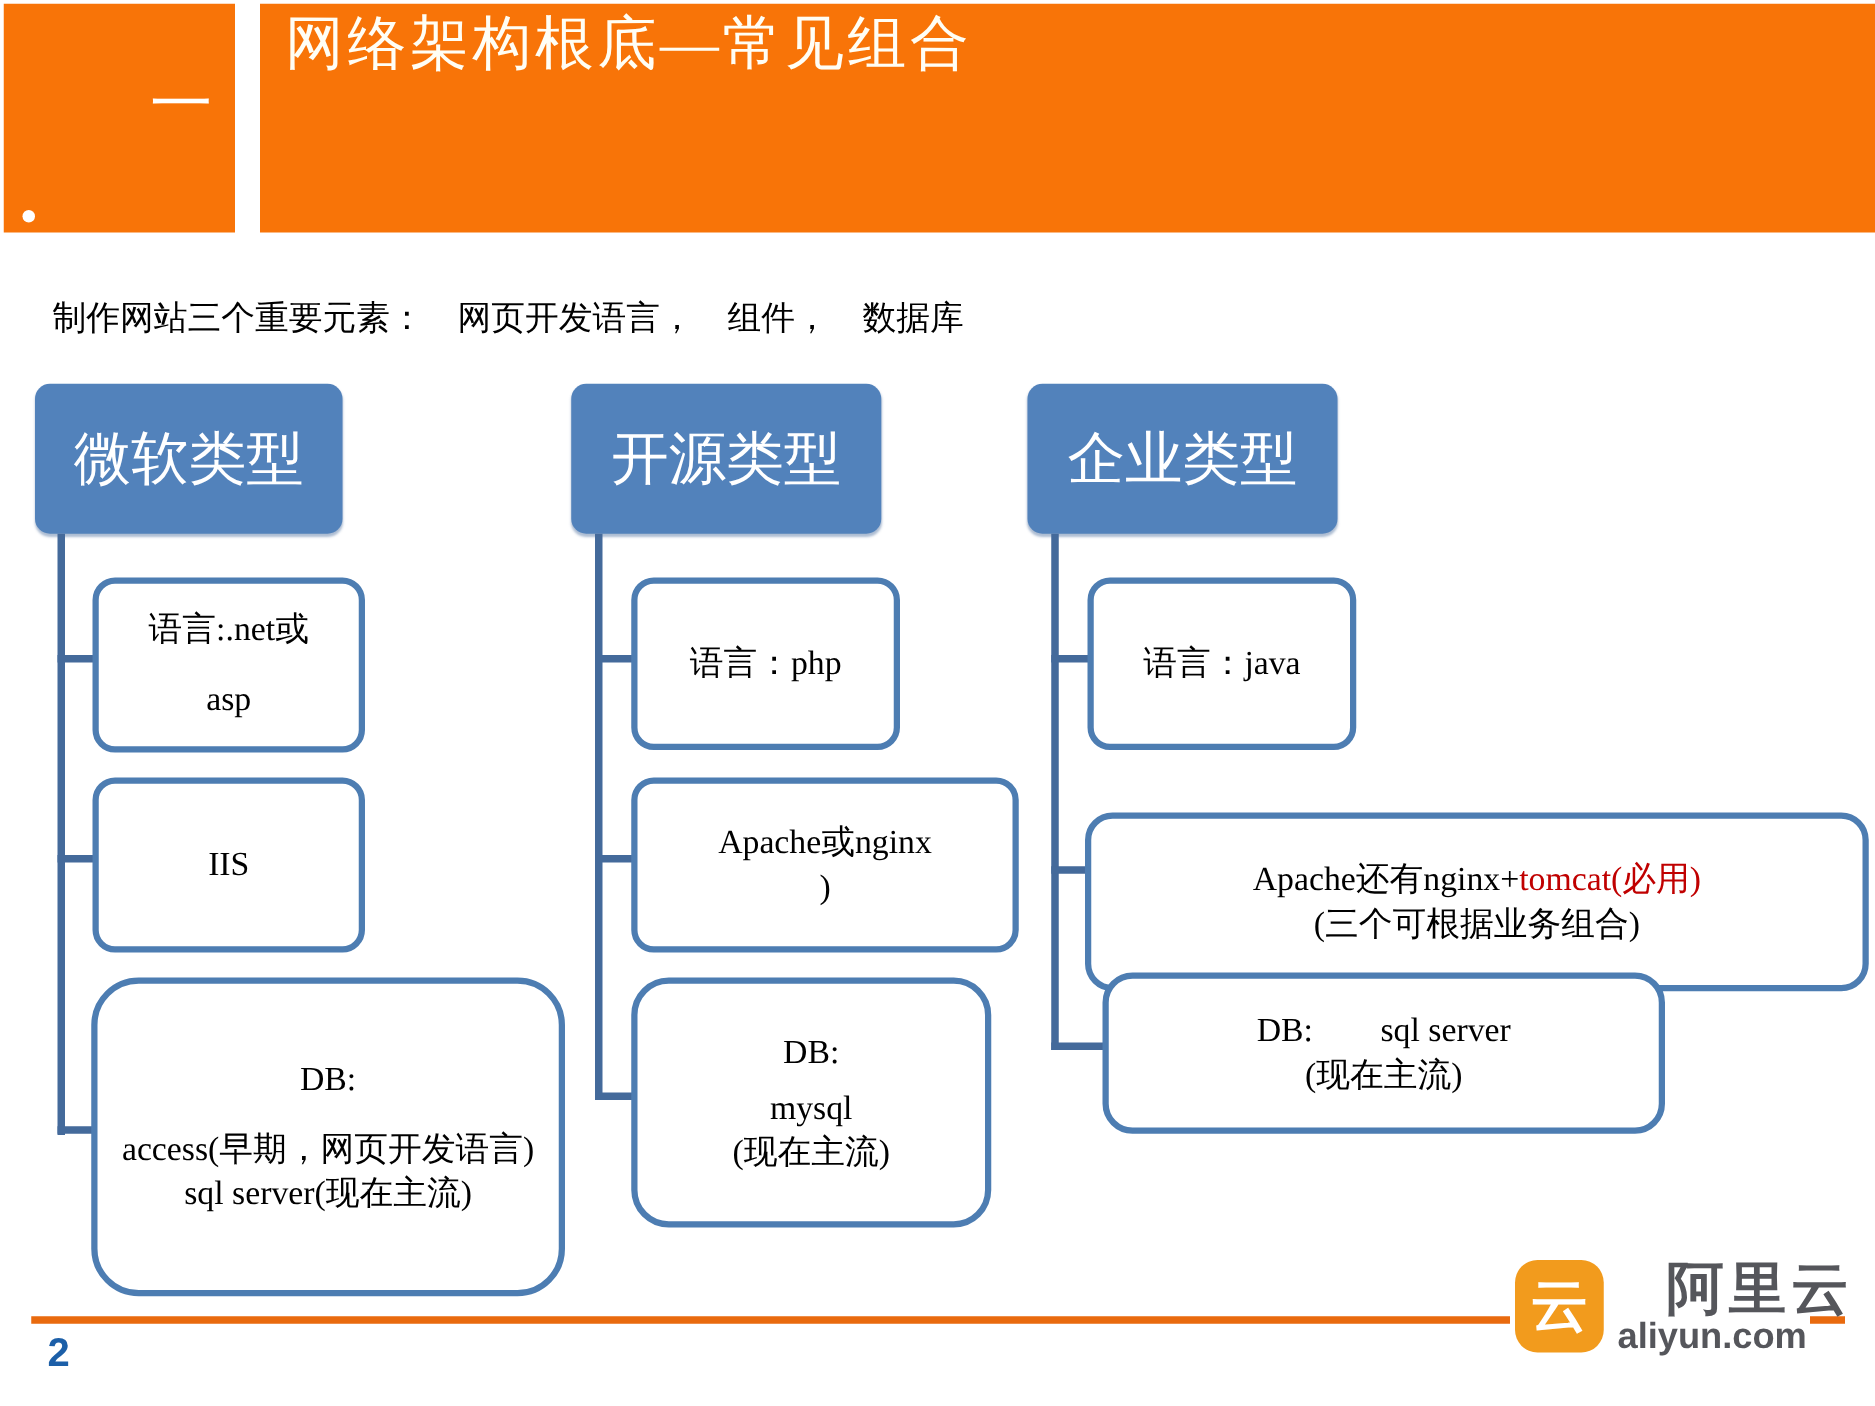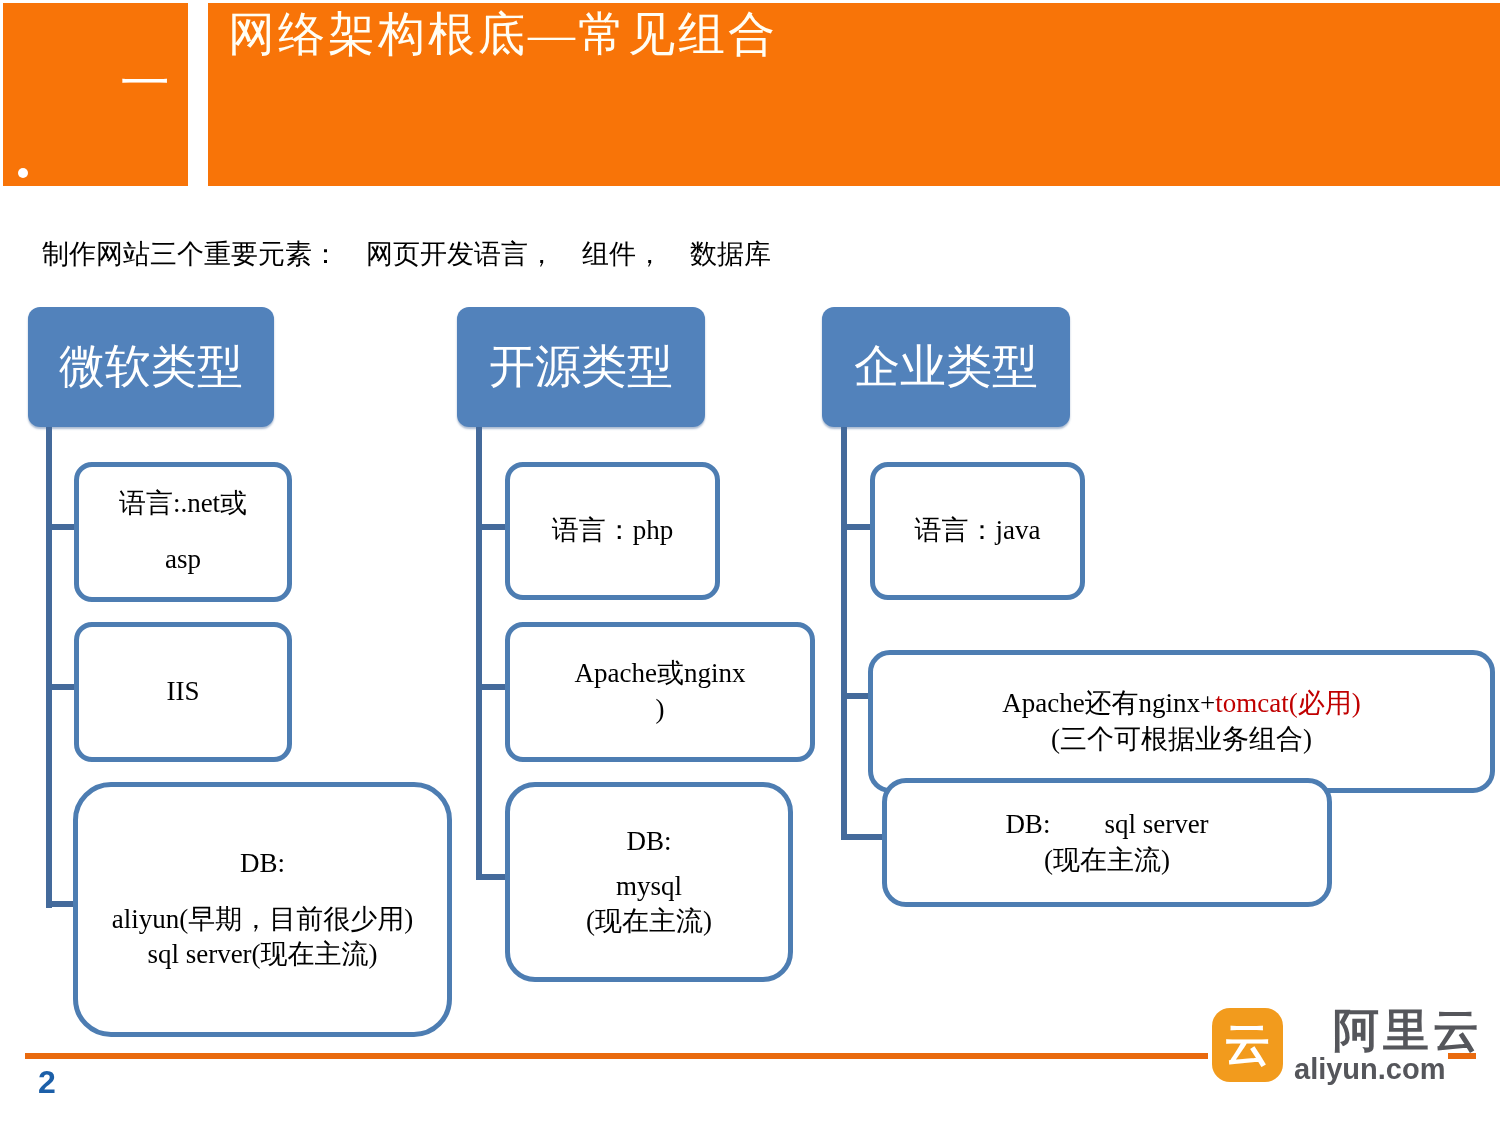--- a/index.html
+++ b/index.html
@@ -69,21 +69,21 @@
 
   <div class="node" style="left:74px;top:462px;width:208px;height:130px;gap:20px;">
     <div class="ln">语言:.net或</div>
     <div class="ln">asp</div>
   </div>
   <div class="node" style="left:74px;top:622px;width:208px;height:130px;">
     <div class="ln">IIS</div>
   </div>
   <div class="node" style="left:73px;top:782px;width:369px;height:245px;border-radius:38px;">
     <div class="ln gap-lg">DB:</div>
-    <div class="ln">aliyun(早期，目前很少用)</div>
+    <div class="ln">access(早期，网页开发语言)</div>
     <div class="ln">sql server(现在主流)</div>
   </div>
 
   <div class="head-node" style="left:457px;top:307px;width:248px;height:120px;">
     <span>开源类型</span>
   </div>
   <div class="vline" style="left:476px;top:427px;width:6px;height:453px;"></div>
   <div class="stub" style="left:476px;top:524px;width:32px;height:6px;"></div>
   <div class="stub" style="left:476px;top:684px;width:32px;height:6px;"></div>
   <div class="stub" style="left:476px;top:874px;width:32px;height:6px;"></div>

